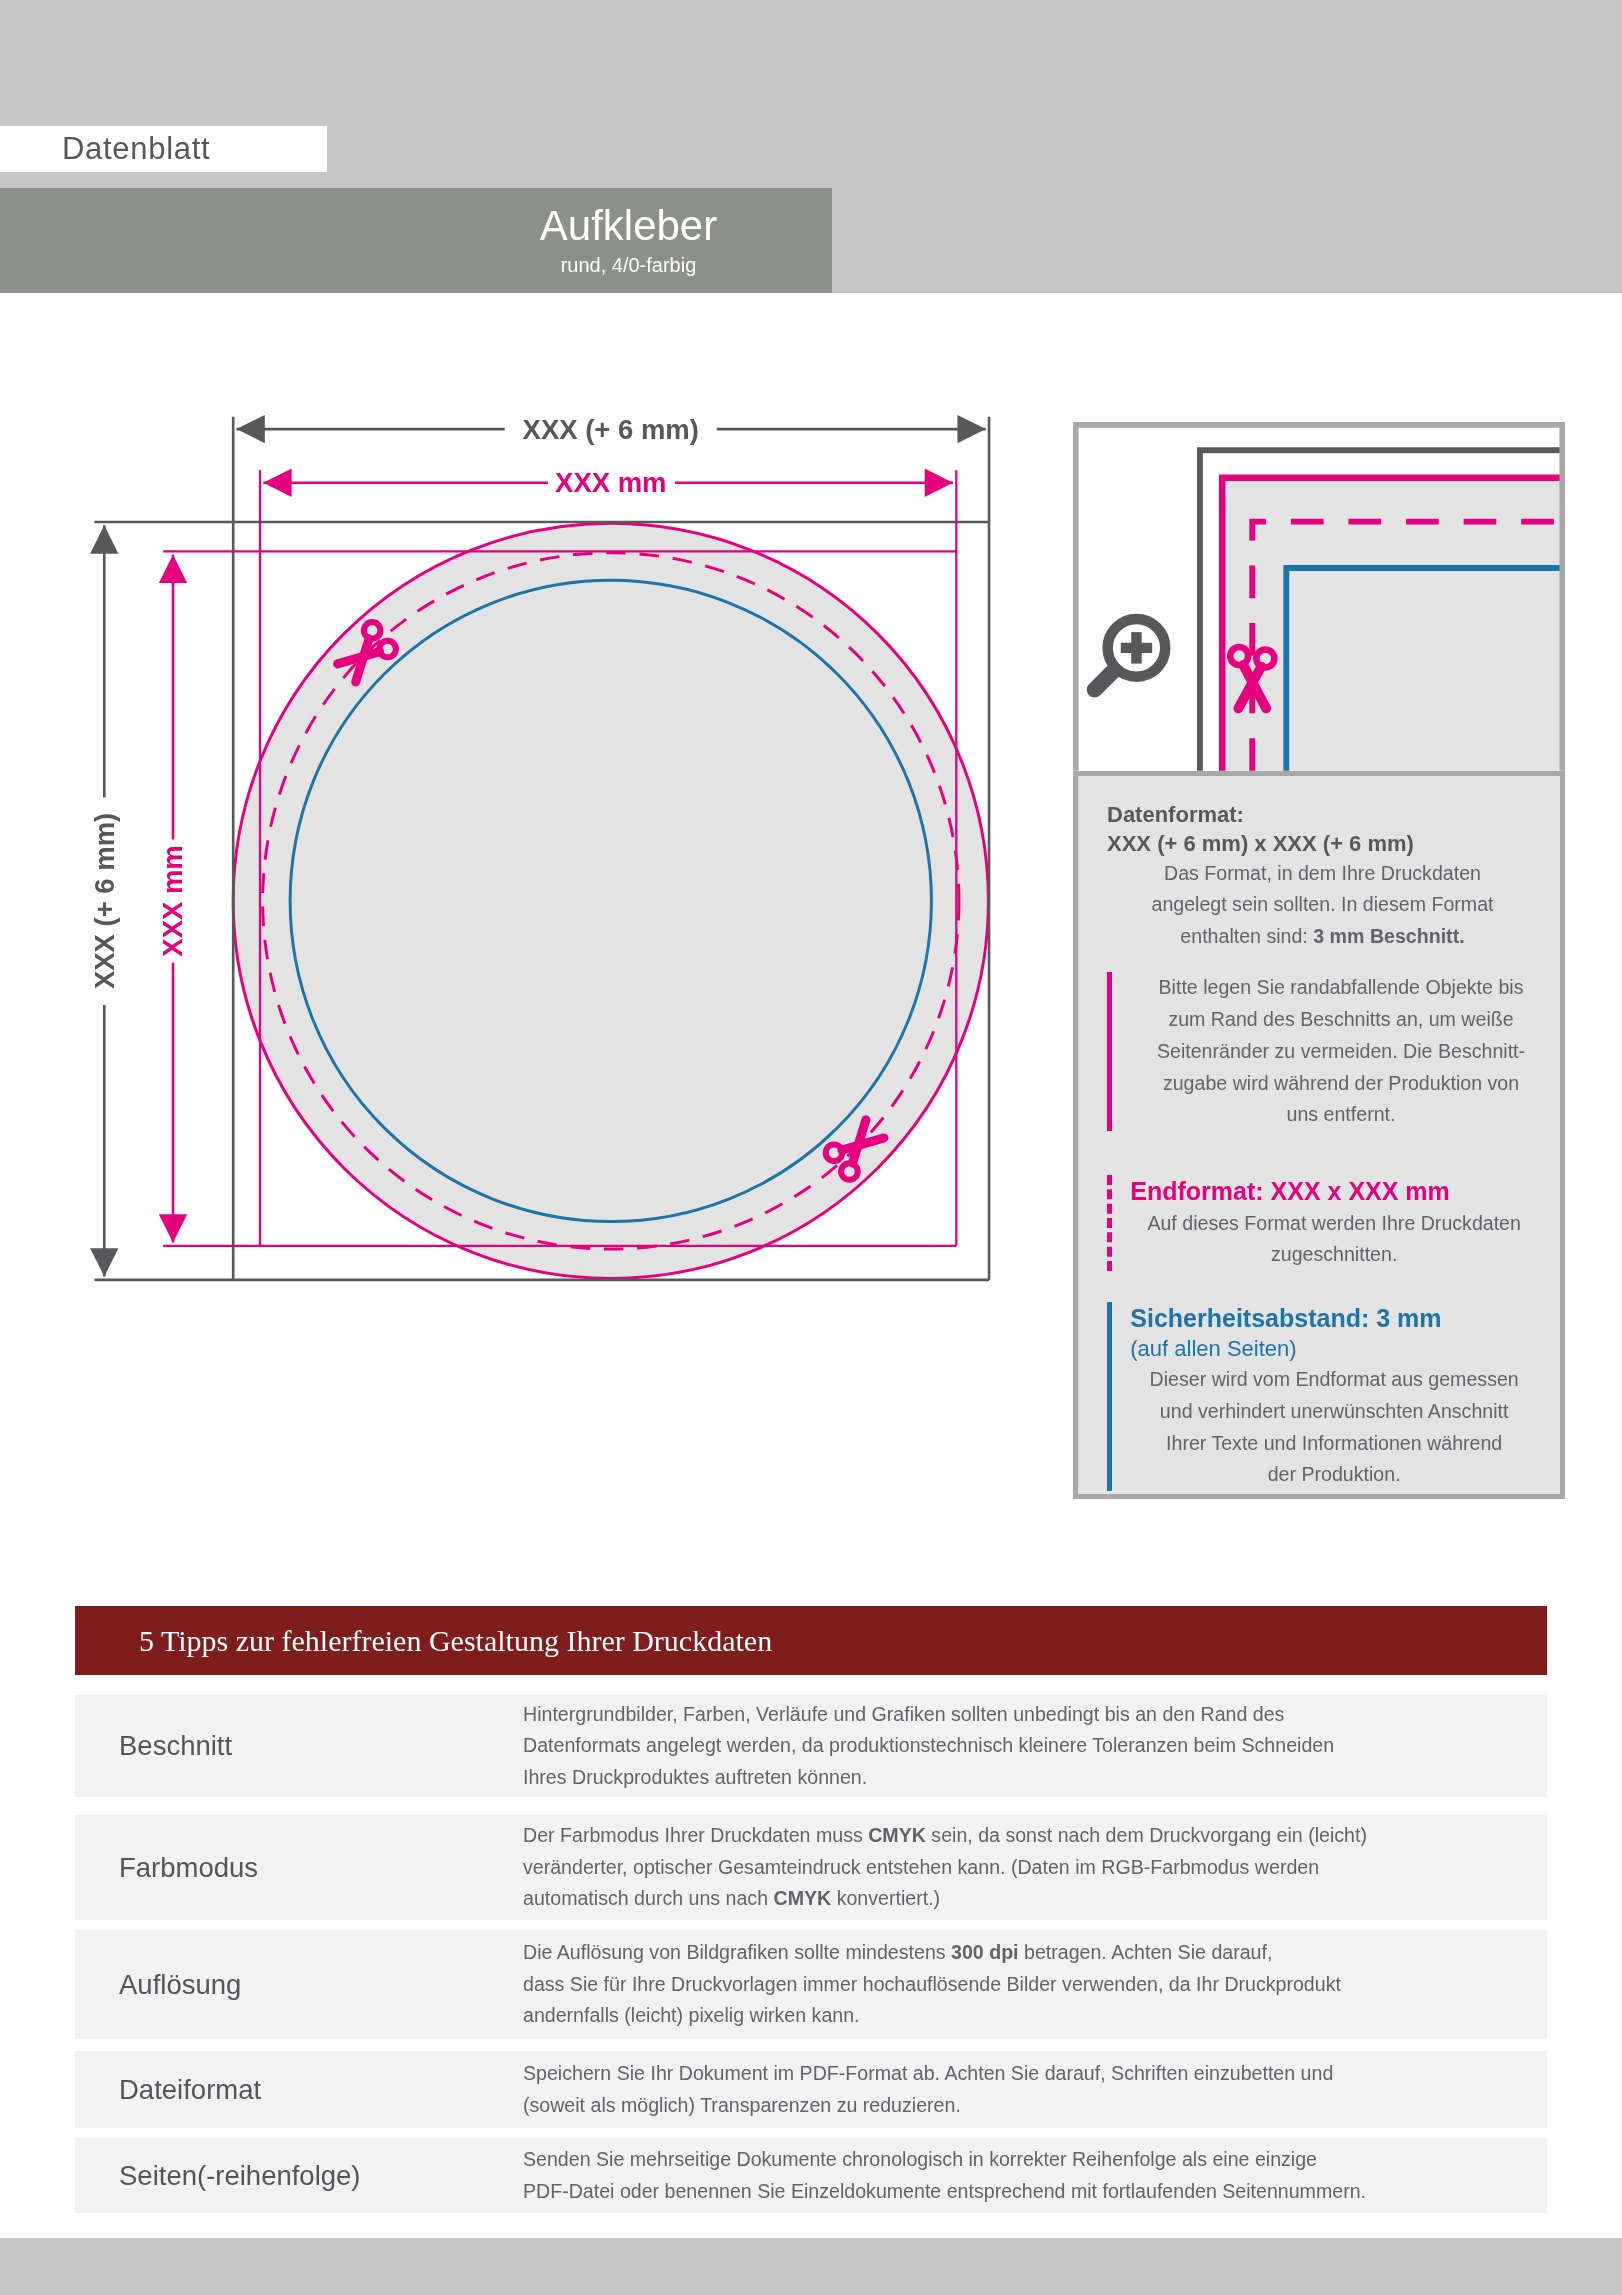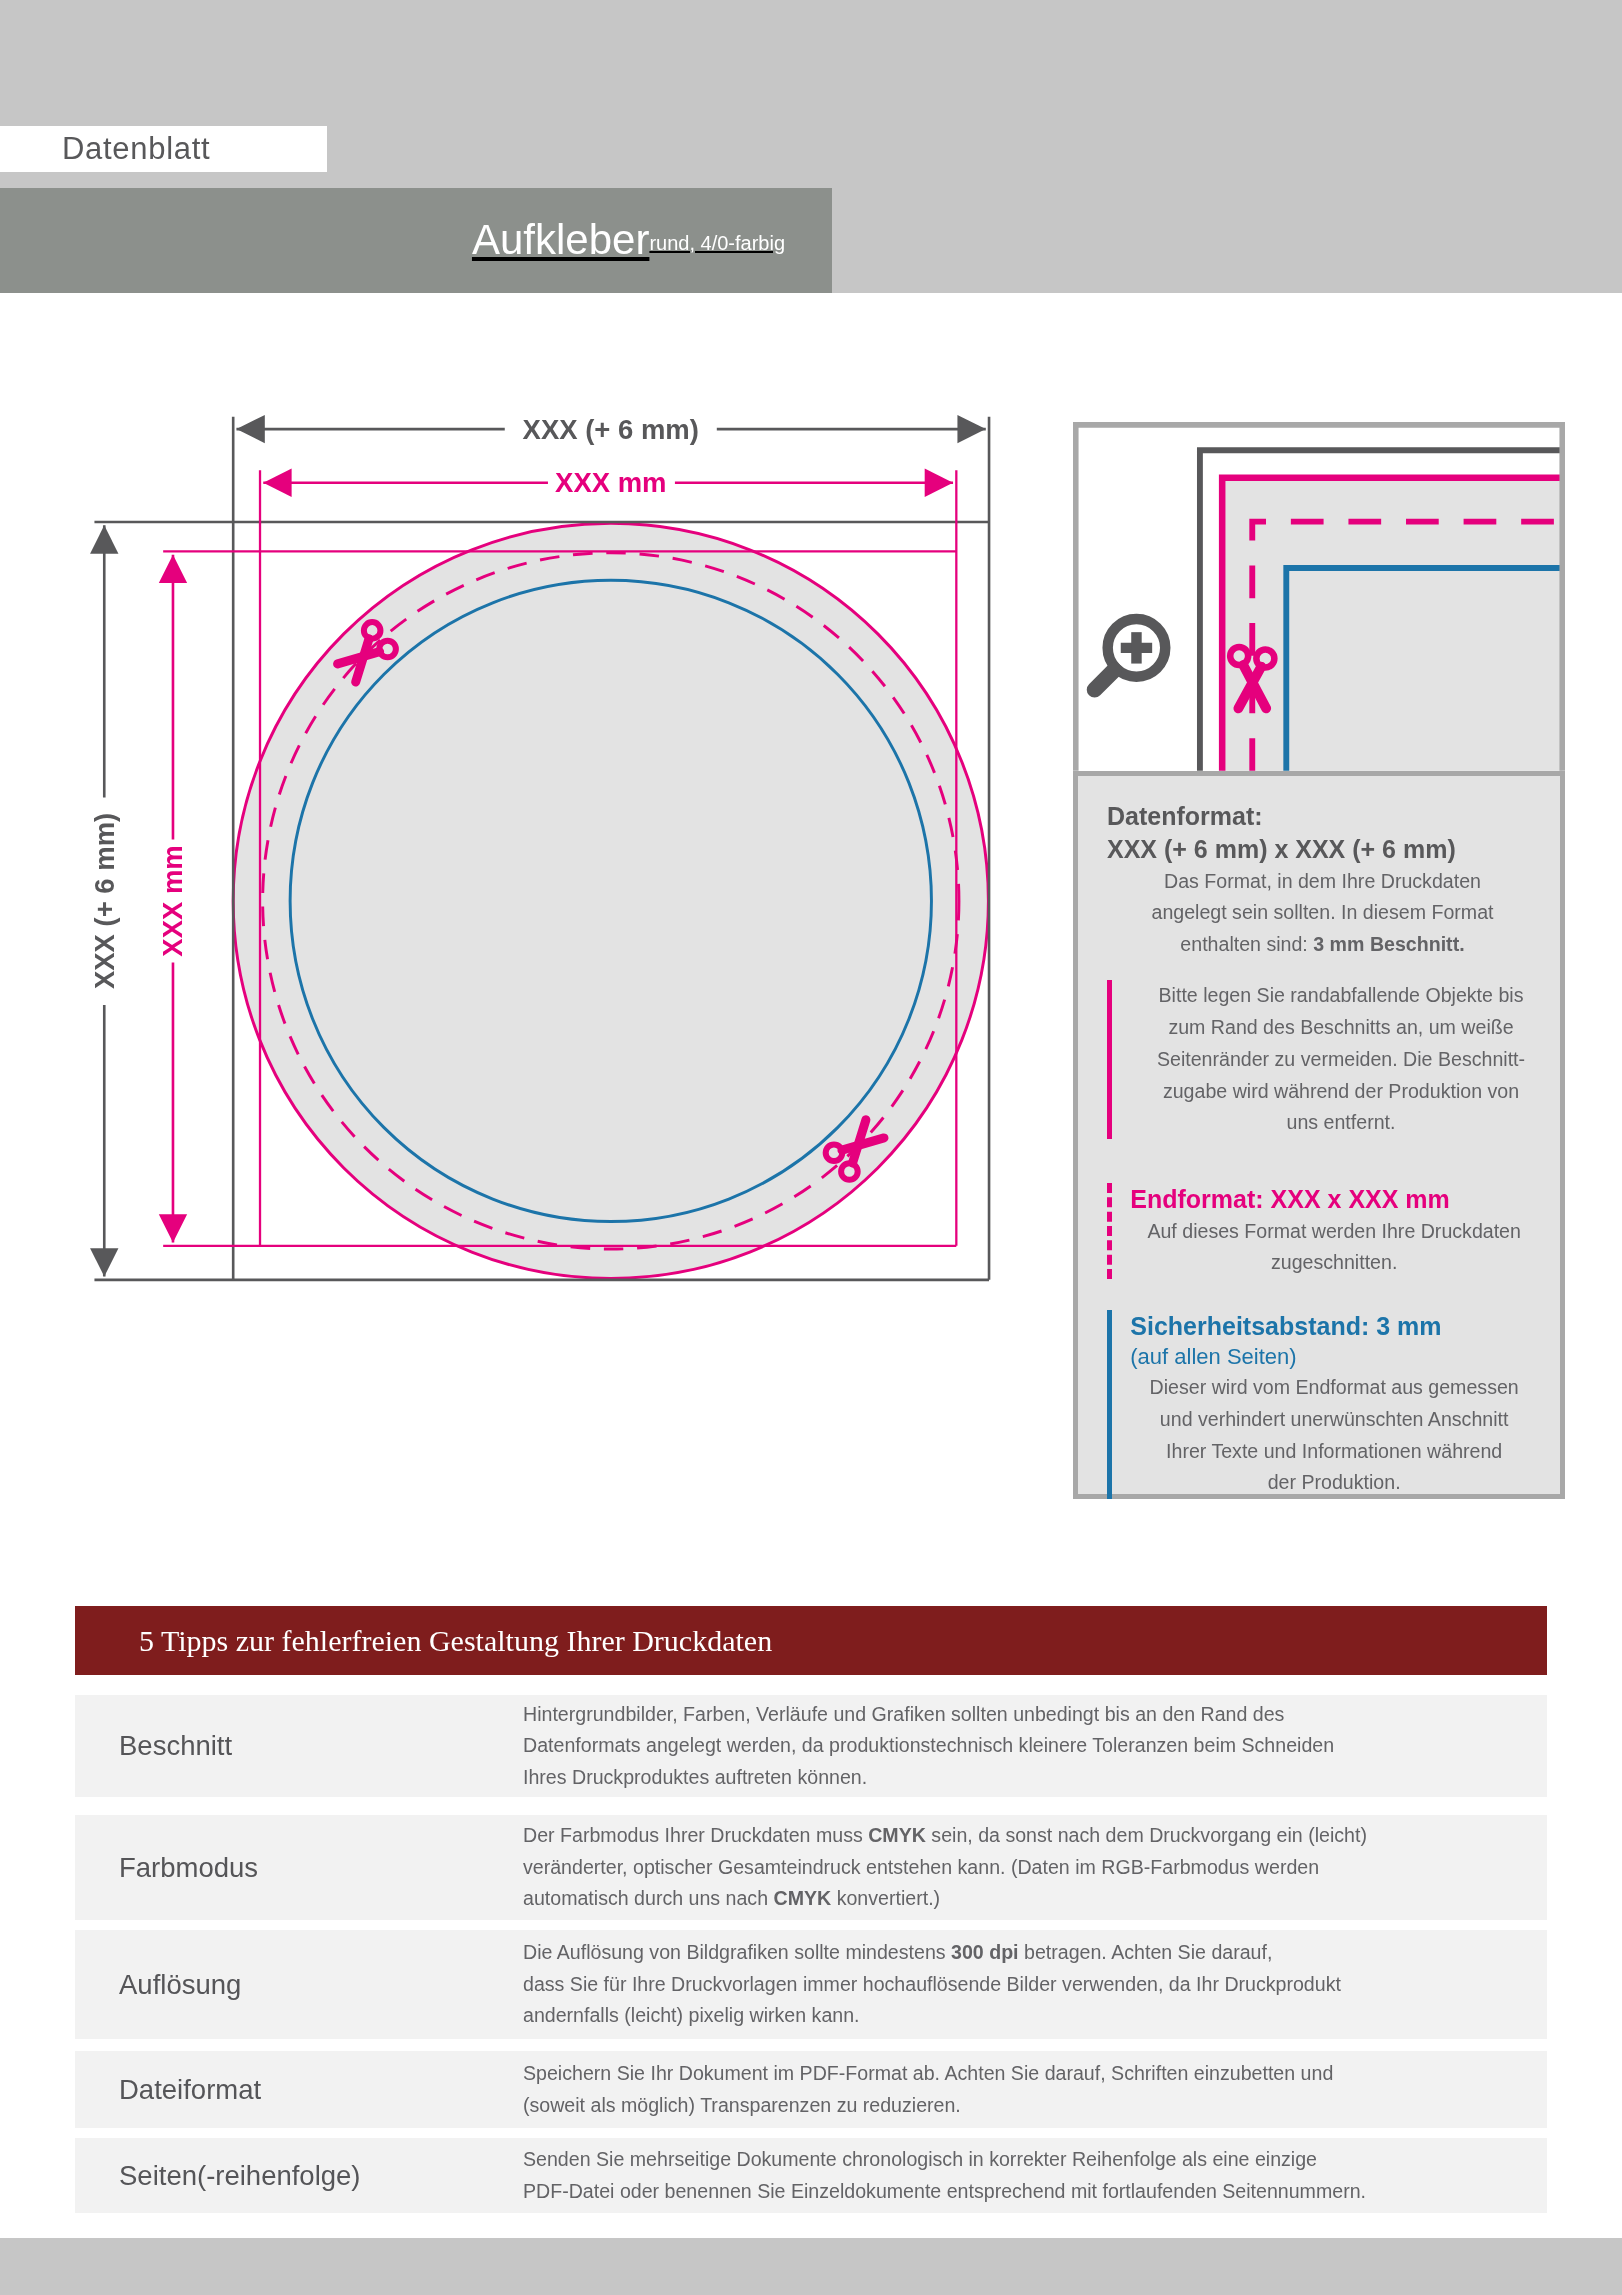--- a/index.html
+++ b/index.html
@@ -6,34 +6,34 @@
   html,body { background:#fff; }
   body { font-family:"Liberation Sans", sans-serif; }
   #canvas { position:relative; width:1623px; height:2295px; background:#ffffff; overflow:hidden; }
 
   
   .top-band { position:absolute; left:0; top:0; width:1623px; height:293px; background:#c6c6c6; }
   .datenblatt-box { position:absolute; left:0; top:126px; width:327px; height:46px; background:#ffffff;
                     display:flex; align-items:center; padding-left:62px; }
   .datenblatt-box span { font-size:31px; color:#58585a; letter-spacing:0.7px; }
   .title-band { position:absolute; left:0; top:188px; width:832px; height:105px; background:#8c908c;
-                display:flex; flex-direction:row; align-items:center; justify-content:center; padding-left:425px;text-decoration:underline; }
+                display:flex; flex-direction:column; align-items:center; justify-content:center; padding-left:425px; }
   .title-band .title { color:#fff; font-size:42px; line-height:1.05; }
   .title-band .subtitle { color:#fff; font-size:20px; margin-top:5.2px; }
 
   
   .diagram-svg { position:absolute; left:65px; top:393px; width:962px; height:936px; }
   .detail-svg  { position:absolute; left:1073px; top:422px; width:492px; height:349px; }
   .dim-label-g { font-family:"Liberation Sans", sans-serif; font-size:42px; font-weight:bold; fill:#58585a; }
   .dim-label-m { font-family:"Liberation Sans", sans-serif; font-size:42px; font-weight:bold; fill:#e5007d; }
 
   
   .info-panel { position:absolute; left:1073px; top:771px; width:492px; height:728px;
                 background:#e3e3e3; border:5.2px solid #a8a8a8; padding:23.6px 22px 0 29px; }
-  .info-h { font-size:25px; font-weight:bold; color:#58585a; line-height:1.32; }
+  .info-h { font-size:22px; font-weight:bold; color:#58585a; line-height:1.32; }
   .info-body { font-size:19.6px; line-height:1.62; color:#636366; white-space:pre-wrap;text-align:center; }
   .note-block { border-left:5.2px solid #e5007d; padding-left:32px; margin-top:19.6px; }
   .end-block  { border-left:5.2px dashed #e5007d; padding-left:18.3px; margin-top:44px; }
   .safe-block { border-left:5.2px solid #1c74a9; padding-left:18.3px; margin-top:31px; }
   .end-title  { font-size:25px; font-weight:bold; color:#e5007d; line-height:1.3; }
   .safe-title { font-size:25px; font-weight:bold; color:#1c74a9; line-height:1.3; }
   .safe-sub   { font-size:22px; color:#1c74a9; line-height:1.25; margin-bottom:2px; }
 
   
   .tips-banner { position:absolute; left:75px; top:1606px; width:1472px; height:69px; background:#7f1d1d;

